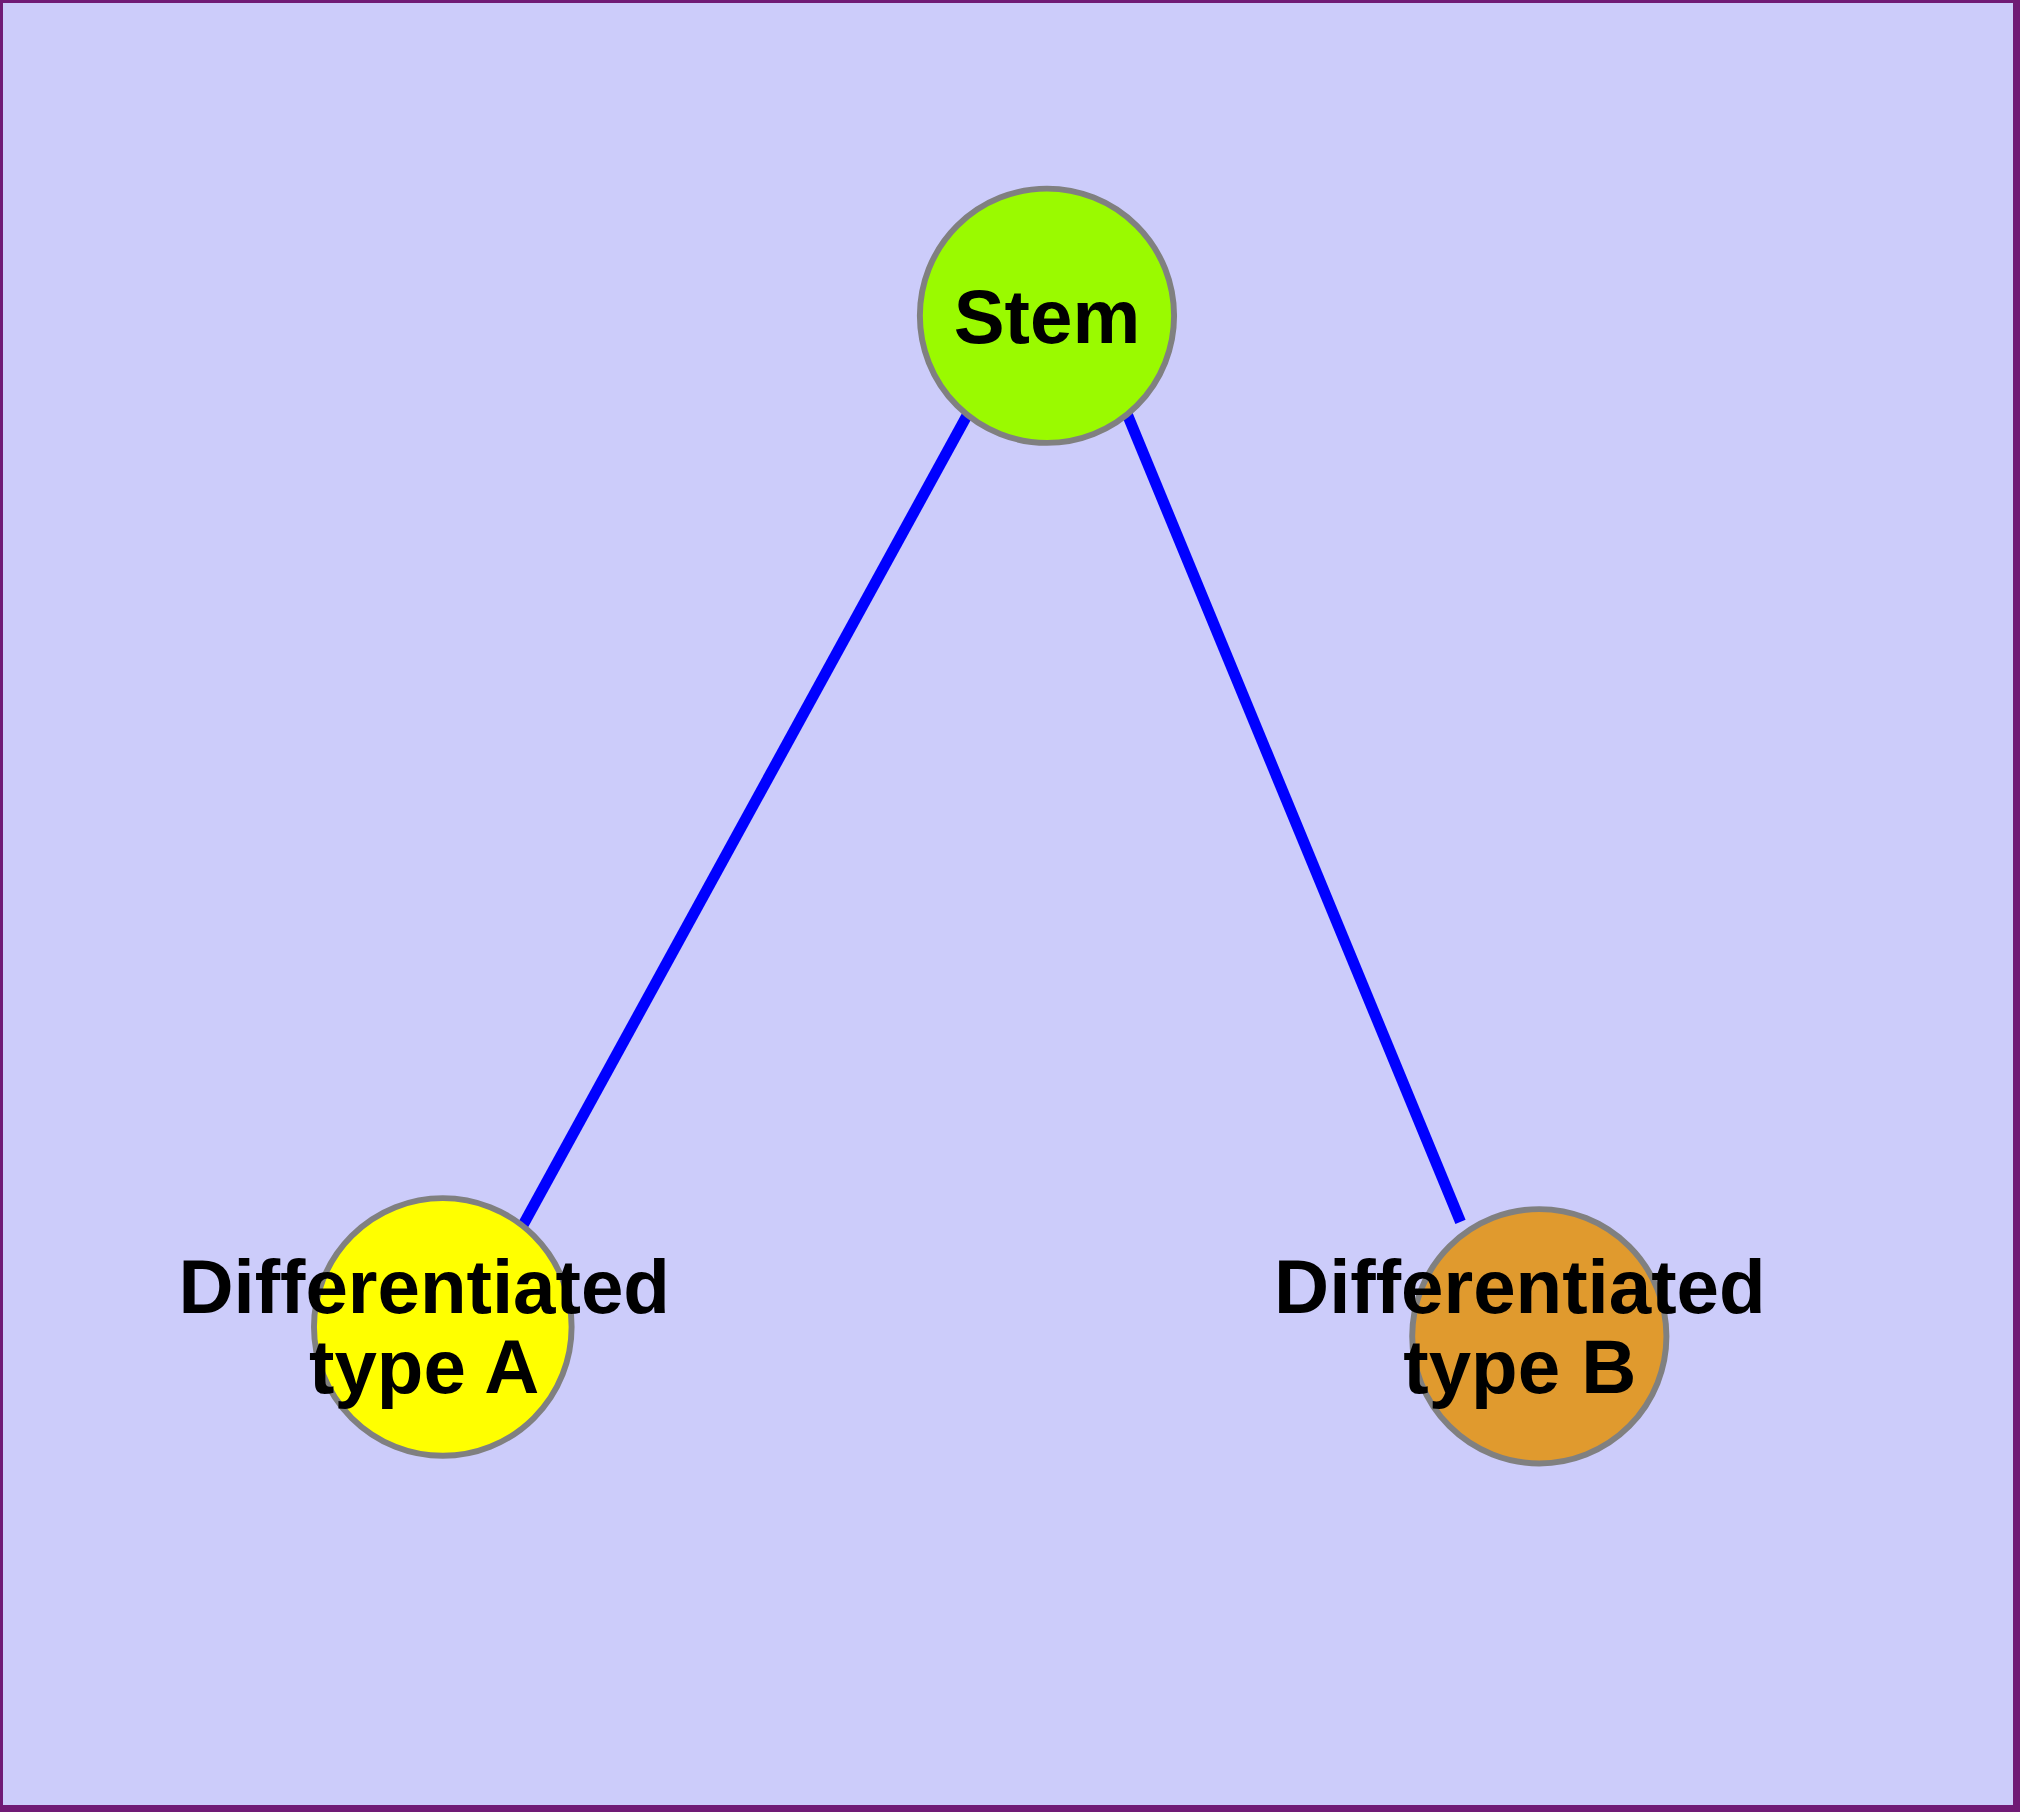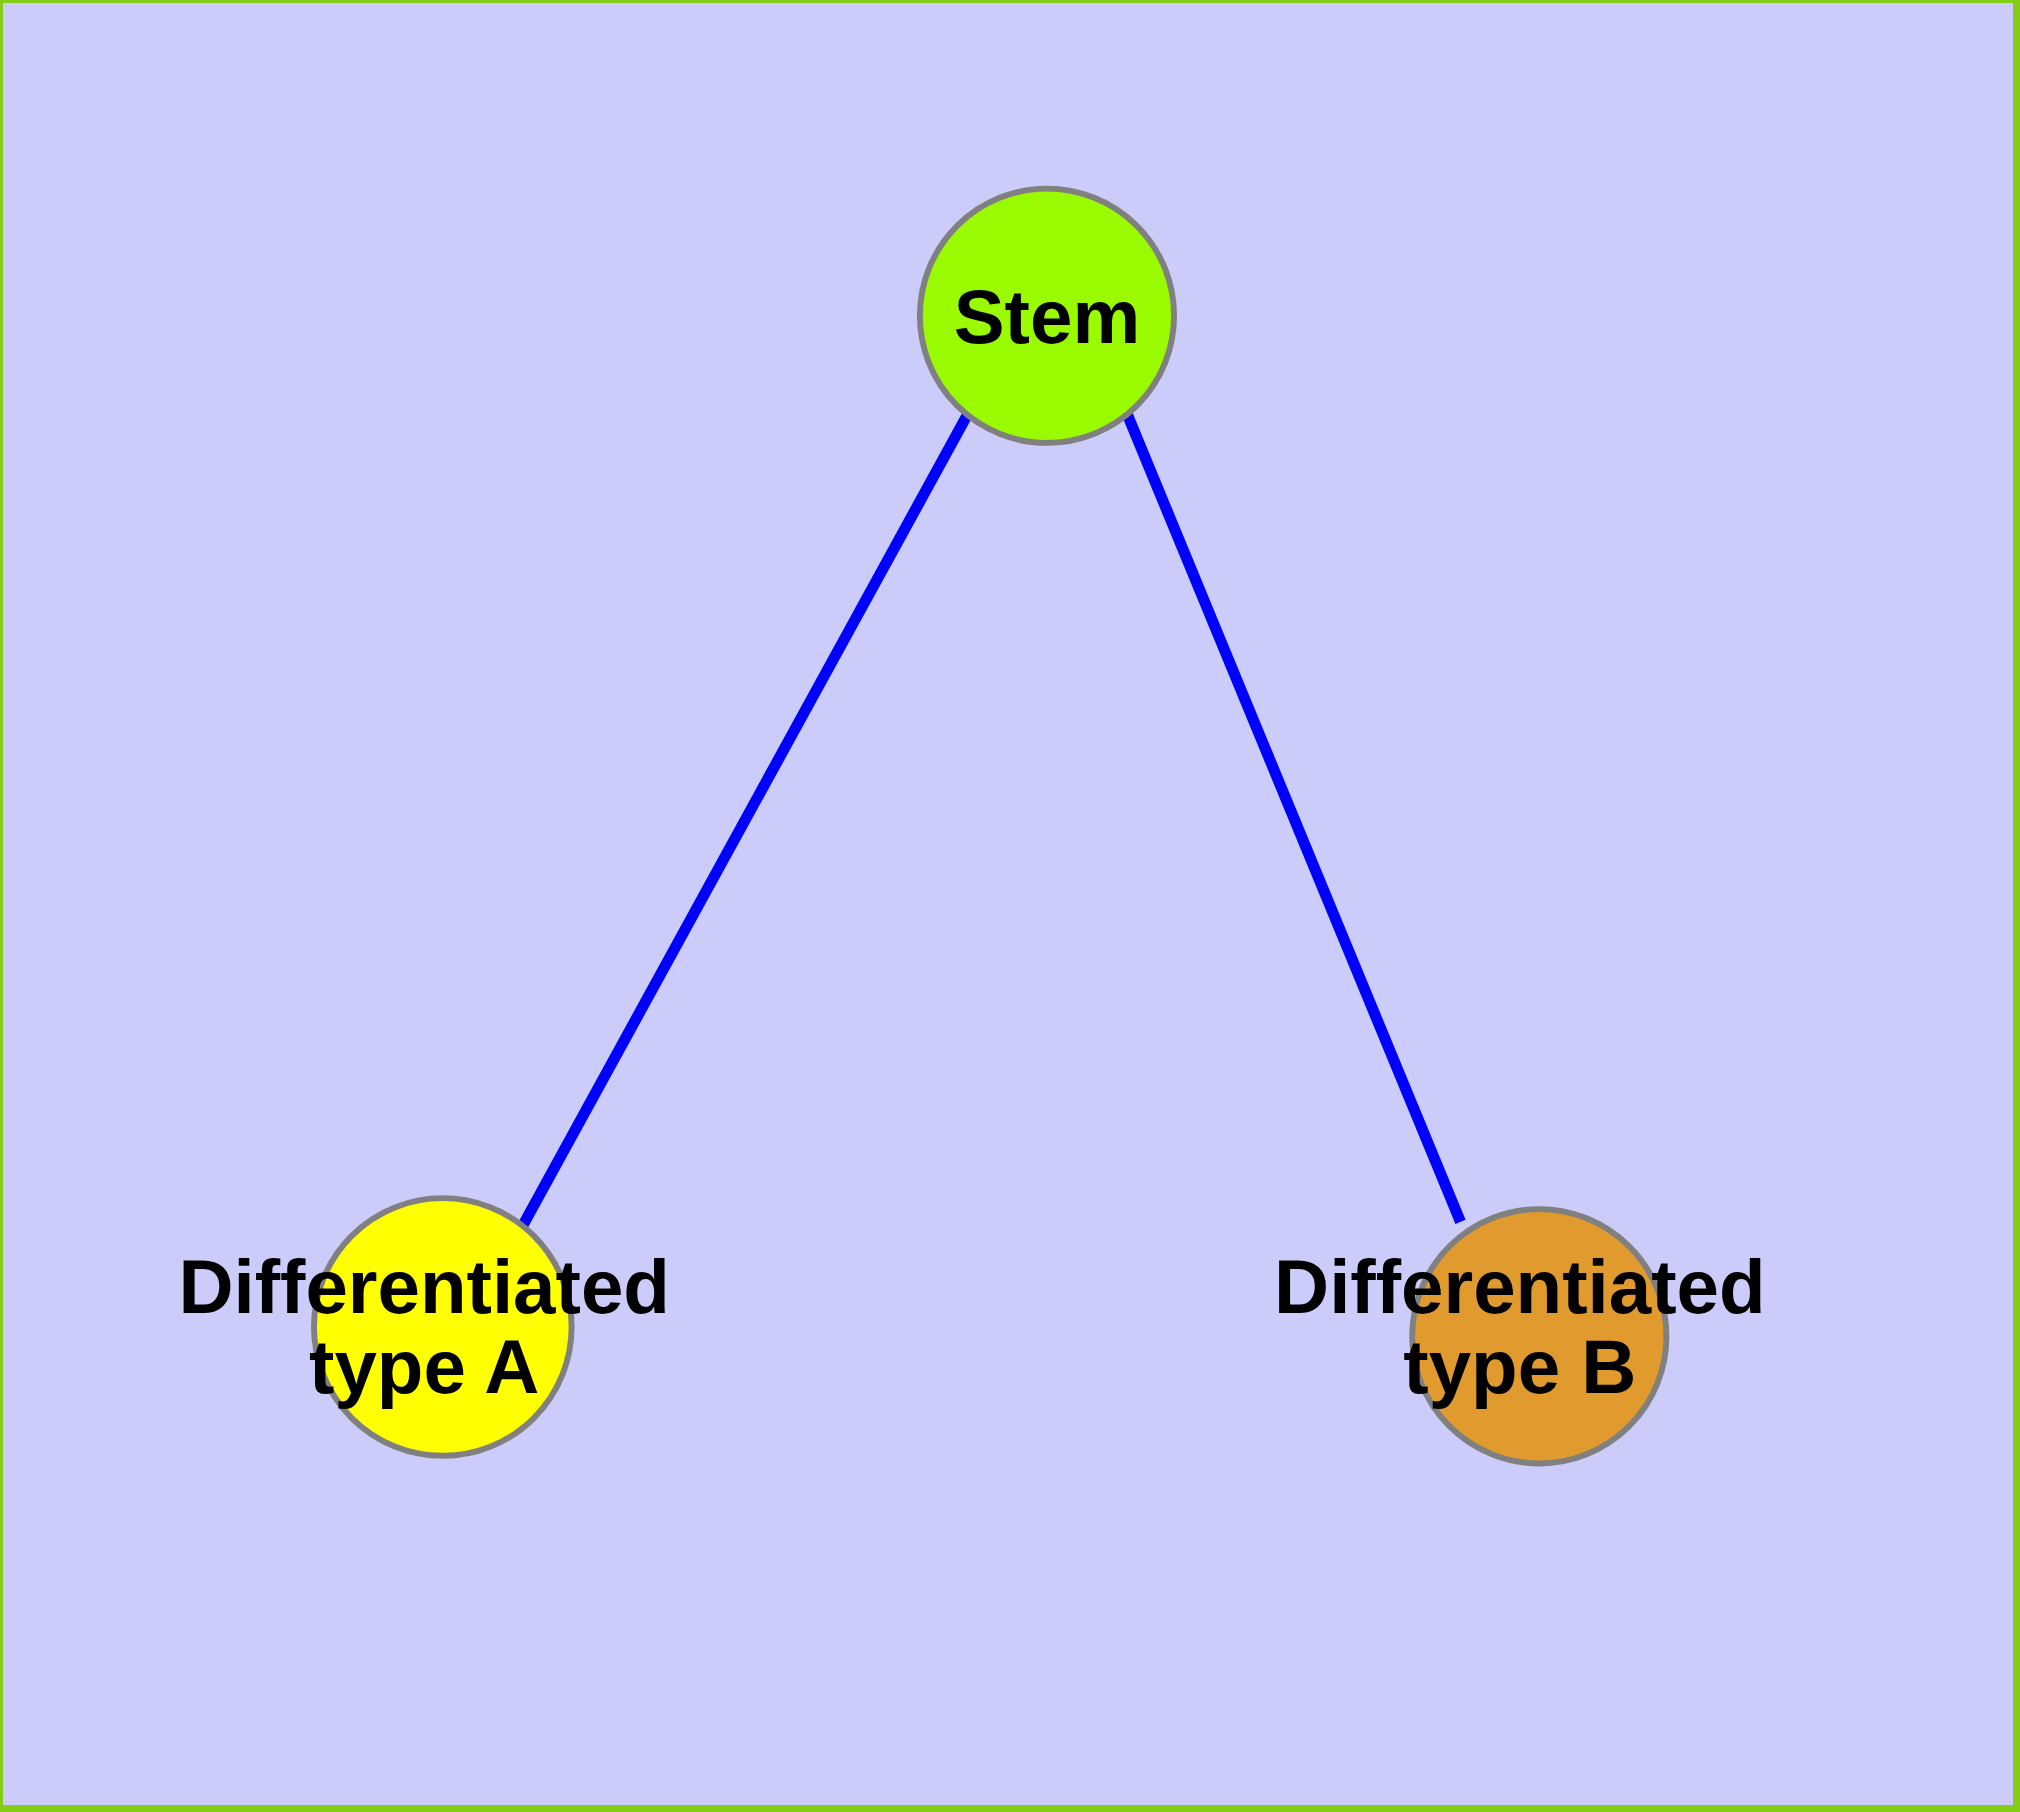--- a/index.html
+++ b/index.html
@@ -58,21 +58,21 @@
     font-weight: bold;
     font-size: 90px;
     fill: #000000;
     text-anchor: middle;
     dominant-baseline: alphabetic;
   }
 </style>
 </head>
 <body>
 
-<div id="canvas" style="background: #84cc16; text-align: center;">
+<div id="canvas" style="background: #701a75; text-align: center;">
   <div id="plot-area" style="background: rgb(204, 204, 250);">
     <svg id="graph-svg" viewBox="0 0 2372 2126" preserveAspectRatio="none" xmlns="http://www.w3.org/2000/svg">
 
       <g>
         <line class="graph-edge" x1="1138" y1="486" x2="613" y2="1443" stroke="#0000ff" stroke-width="13"></line>
         <line class="graph-edge" x1="1327" y1="486" x2="1720" y2="1438" stroke="#0000ff" stroke-width="13"></line>
       </g>
 
       <g>
         <circle class="graph-node-circle" cx="1232" cy="369" r="150" fill="#9afa00" stroke="#808080" stroke-width="7"></circle>

